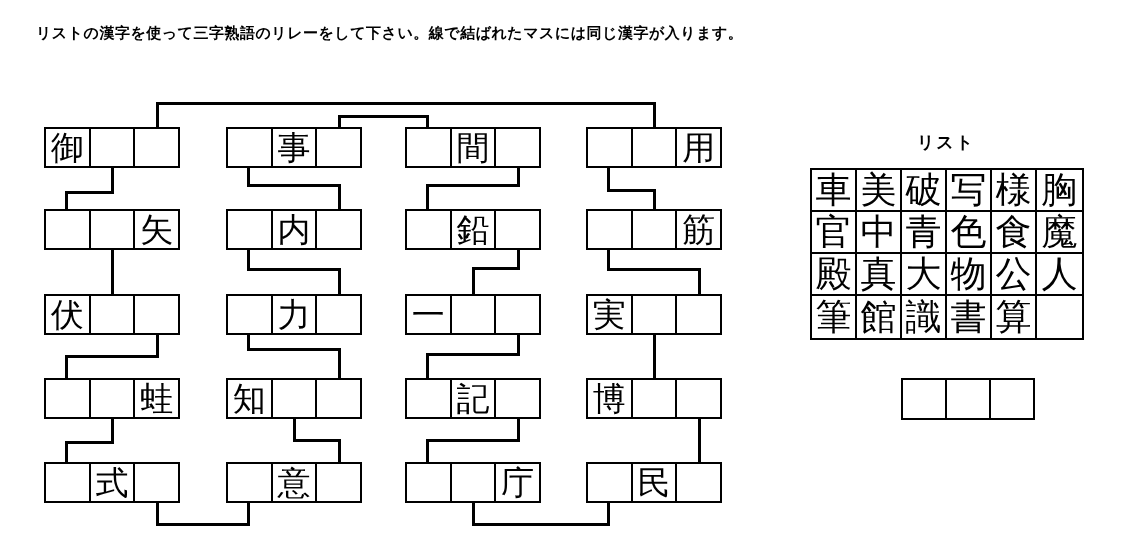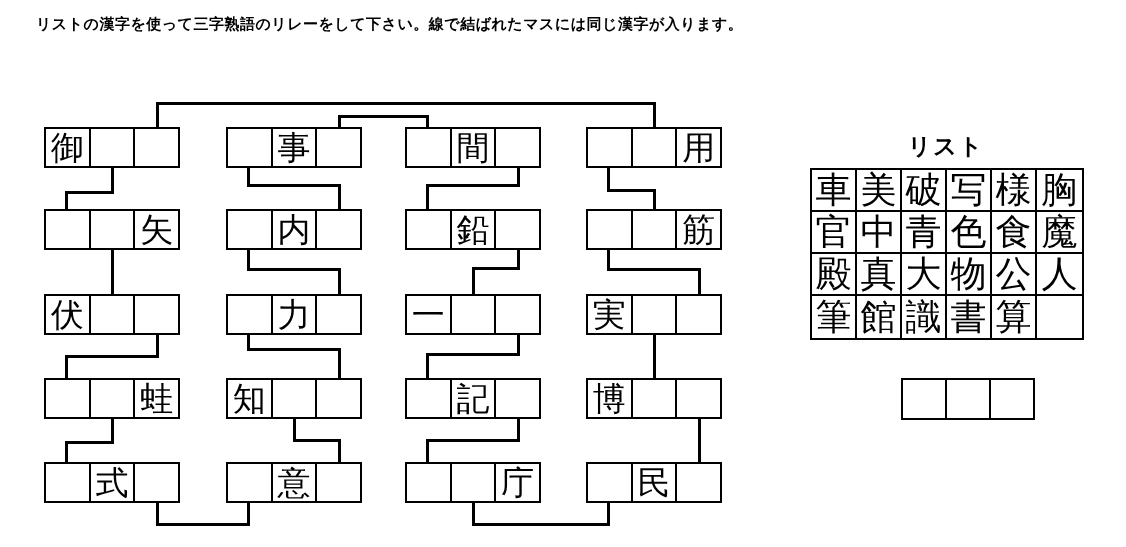--- a/index.html
+++ b/index.html
@@ -1,28 +1,28 @@
 <!DOCTYPE html>
 <html><head>
 <meta charset="utf-8">
 <style>
   html,body{margin:0;padding:0;background:#fff;}
   .page{position:relative;width:1126px;height:547px;background:#fff;overflow:hidden;
         font-family:"Liberation Sans","DejaVu Sans",sans-serif;color:#000;}
   .inst{position:absolute;left:36px;font-size:15px;font-weight:bold;
         white-space:nowrap;letter-spacing:.5px;margin:0;}
-  #inst1{top:15px;} #inst2{top:55px;}
+  #inst1{top:24px;} #inst2{top:55px;}
   #connectors{position:absolute;left:0;top:0;}
   .strip{position:absolute;width:136px;height:41px;border:2px solid #000;
          background:#fff;display:flex;box-sizing:border-box;}
   .strip .cell{flex:1;border-right:2px solid #000;display:flex;align-items:center;
          justify-content:center;font-size:33px;line-height:1;overflow:hidden;}
   .strip .cell:last-child{border-right:none;}
   .list-title{position:absolute;left:810px;top:131px;width:272px;text-align:center;
-         font-size:23px;font-weight:bold;letter-spacing:2px;}
+         font-size:17px;font-weight:bold;letter-spacing:2px;}
   .list-table{position:absolute;left:810px;top:168px;display:grid;
          grid-template-columns:repeat(6,45px);grid-auto-rows:42px;
          border:2px solid #000;background:#fff;}
   .list-table .lcell{border-right:2px solid #000;border-bottom:2px solid #000;
          display:flex;align-items:center;justify-content:center;
          font-size:36px;line-height:1;overflow:hidden;}
   .list-table .lcell:nth-child(6n){border-right:none;}
   .list-table .lcell:nth-last-child(-n+6){border-bottom:none;}
   .answer-strip{position:absolute;left:901px;top:378px;width:134px;height:42px;
          border:2px solid #000;background:#fff;display:flex;box-sizing:border-box;}

